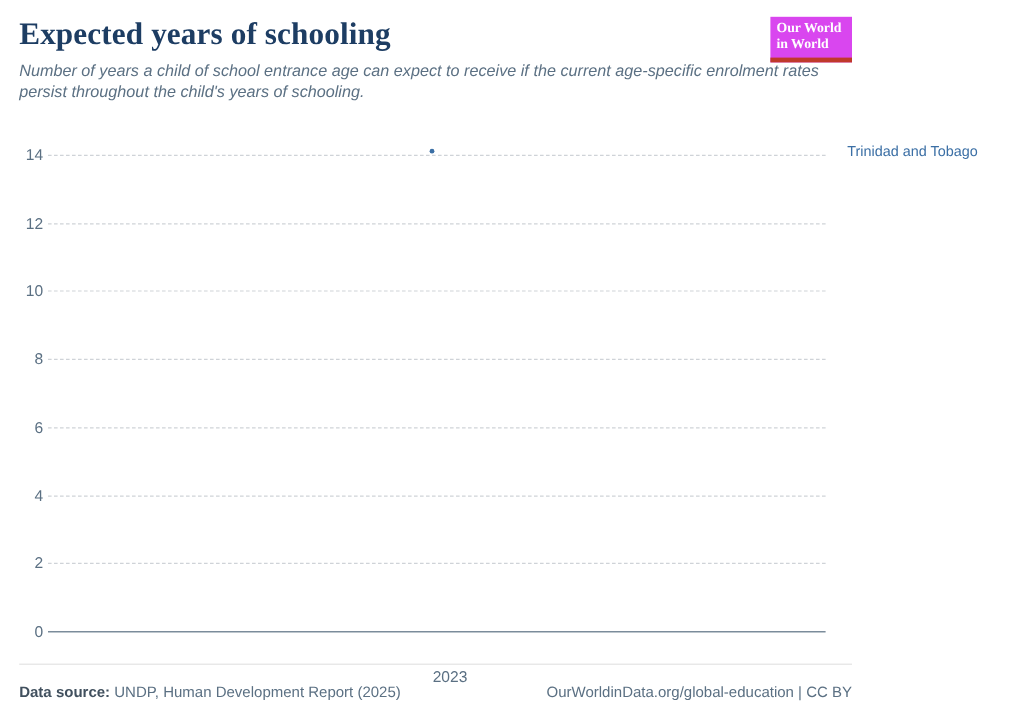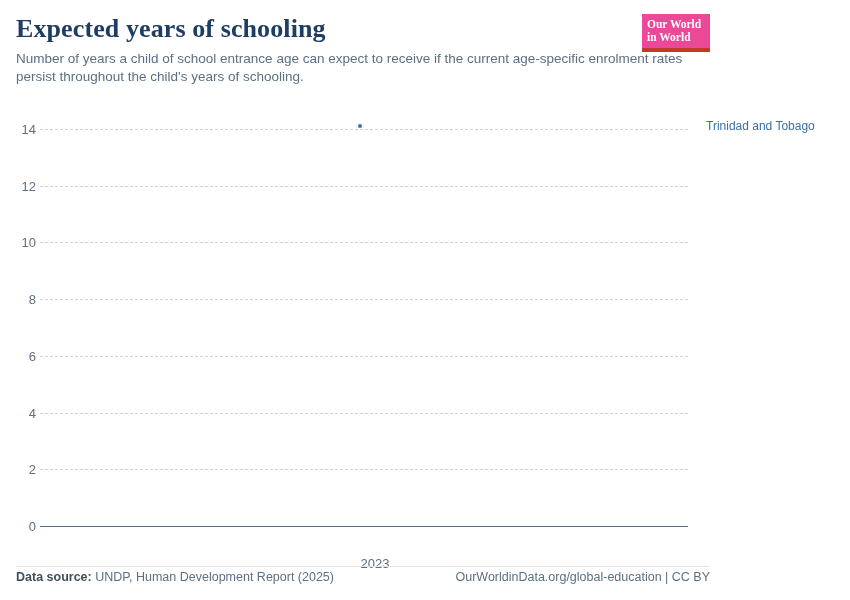--- a/index.html
+++ b/index.html
@@ -33,30 +33,31 @@
     color: #1d3d63;
     margin: 0 0 6px 0;
     letter-spacing: 0.1px;
   }
   .subtitle {
     font-size: 13.5px;
     line-height: 1.33;
     color: #5b7083;
     max-width: 700px;
     margin: 0;
+    font-style: italic;
   }
 
   
   .logo {
     position: absolute;
     top: 0px;
     right: 0px;
     width: 68px;
     height: 38px;
-    background: #ec4899;
+    background: #d946ef;
     color: #ffffff;
     font-family: "Liberation Serif", serif;
     font-weight: 700;
     font-size: 11.5px;
     line-height: 1.12;
     text-align: left;
     padding: 4px 5px 0 5px;
     box-sizing: border-box;
     border-bottom: 4px solid #c0392b;
   }
@@ -119,21 +120,21 @@
     transform: translateY(-50%);
   }
 
   
   .footer {
     position: absolute;
     left: 16px;
     right: 16px;
     bottom: 16px;
     border-top: 1px solid #e3e3e3;
-    padding-top: 3px;
+    padding-top: 16px;
     display: flex;
     justify-content: space-between;
     align-items: baseline;
     font-size: 12.5px;
     color: #5b7083;
   }
   .footer .src strong {
     color: #41505e;
     font-weight: 700;
   }

